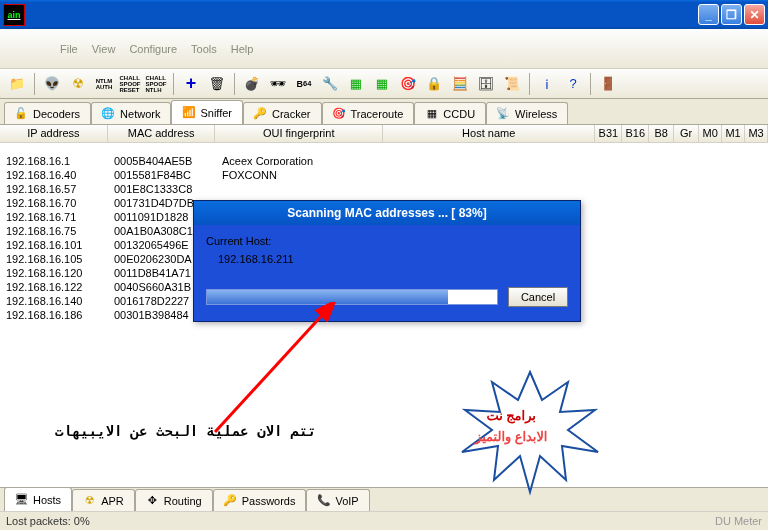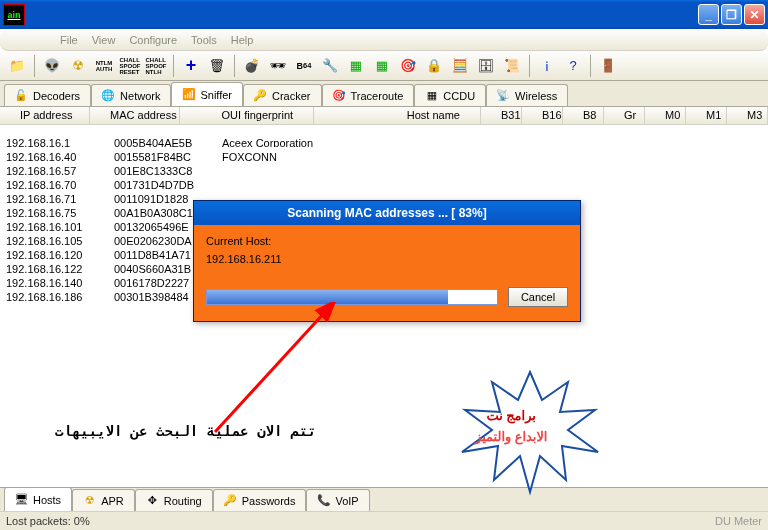--- a/index.html
+++ b/index.html
@@ -4,42 +4,42 @@
 <style>
 * { margin:0; padding:0; box-sizing:border-box; }
 body { font-family:Tahoma,Arial,sans-serif; font-size:11px; background:#fff; width:768px; height:530px; overflow:hidden; position:relative; }
 .titlebar { height:29px; background:linear-gradient(#0a6cde,#0653c3 8%,#0653c3 90%,#034aa6); display:flex; align-items:center; padding:0 3px; color:#fff; }
 .app-icon { width:22px; height:22px; background:#000; border:1px solid #c00; display:flex; align-items:center; justify-content:center;text-decoration:underline; }
 .app-icon span { color:#0f0; font-size:9px; font-weight:bold; }
 .titlespace { flex:1; }
 .winbtns { display:flex; gap:2px; }
 .winbtn { width:21px; height:21px; background:linear-gradient(#7eb1ef,#3a80e0); border:1px solid #fff; border-radius:3px; color:#fff; font-weight:bold; font-size:12px; display:flex; align-items:center; justify-content:center; cursor:default; }
 .winbtn.close { background:linear-gradient(#f5a8a0,#e04d3c); }
-.menubar { height:22px; background:linear-gradient(#fdfdfd,#ece9d8); display:flex; align-items:center; padding-left:60px; gap:14px; color:#8a8d7c; border-bottom:1px solid #d4d0c8;border-radius:8px; }
+.menubar { height:40px; background:linear-gradient(#fdfdfd,#ece9d8); display:flex; align-items:center; padding-left:60px; gap:14px; color:#8a8d7c; border-bottom:1px solid #d4d0c8; }
 .menubar span { cursor:default; }
 .toolbar { height:30px; background:linear-gradient(#fdfdfd,#ece9d8); border-bottom:1px solid #aca899; display:flex; align-items:center; padding:0 6px; gap:4px; }
 .tbtn { width:22px; height:22px; display:flex; align-items:center; justify-content:center; font-size:13px; cursor:default; }
 .tsep { width:1px; height:22px; background:#aca899; margin:0 2px; }
 .tabbar { height:26px; background:#ece9d8; border-bottom:1px solid #aca899; display:flex; align-items:flex-end; padding-left:4px; }
 .tab { height:22px; border:1px solid #aca899; border-bottom:none; background:#f7f5ec; padding:0 10px; display:flex; align-items:center; gap:5px; margin-right:0px; border-radius:3px 3px 0 0; cursor:default; font-size:11px; }
 .tab.active { background:#fff; height:24px; }
 .tab .ic { width:13px; height:13px; display:inline-flex; align-items:center; justify-content:center; }
 .listhead { height:18px; background:linear-gradient(#fdfdfd,#ece9d8); border-bottom:1px solid #d4d0c8; display:flex; }
-.listhead .col { border-right:1px solid #d4d0c8; padding:2px 20px; text-align:right; overflow:hidden; white-space:nowrap; }
+.listhead .col { border-right:1px solid #d4d0c8; padding:2px 2px; text-align:center; overflow:hidden; white-space:nowrap; }
 .listbody { background:#fff; height:350px; overflow:hidden; position:relative; }
 .row { display:flex; height:14px; line-height:14px; }
 .row .cell { padding:11px 6px; overflow:hidden; white-space:nowrap; }
 .botbar { position:absolute; bottom:19px; left:0; right:0; height:24px; background:#ece9d8; border-top:1px solid #aca899; display:flex; align-items:flex-end; padding-left:4px; }
 .status { position:absolute; bottom:0; left:0; right:0; height:19px; background:#ece9d8; border-top:1px solid #d4d0c8; display:flex; align-items:center; padding:0 6px; font-size:11px; color:#333; }
 .status .fill { flex:1; }
-.dialog { position:absolute; left:193px; top:200px; width:388px; background:#f97316; border:1px solid #0a246a; box-shadow:2px 2px 6px rgba(0,0,0,.3); }
+.dialog { position:absolute; left:193px; top:200px; width:388px; background:#1d4ed8; border:1px solid #0a246a; box-shadow:2px 2px 6px rgba(0,0,0,.3); }
 .dlgtitle { height:24px; background:linear-gradient(#0a6cde,#0653c3); color:#fff; font-weight:bold; display:flex; align-items:center; justify-content:center; font-size:12px; }
 .dlgbody { padding:10px 12px 14px 12px; }
 .dlglabel { font-size:11px; margin-bottom:4px; }
-.dlghost { font-size:11px; margin:6px 0 22px 0; }
+.dlghost { font-size:11px; margin:6px 0 22px 12px; }
 .progrow { display:flex; align-items:center; gap:10px; }
 .progress { flex:1; height:16px; border:1px solid #7a96df; background:#fff; position:relative; }
 .progress .bar { position:absolute; left:0; top:0; bottom:0; width:83%; background:linear-gradient(#8ab4f0,#3b72d5); }
 .dlgbtn { width:60px; height:20px; border:1px solid #7a7a7a; background:linear-gradient(#fdfdfd,#e4e1d3); font-size:11px; cursor:default; }
 .arrow { position:absolute; left:205px; top:302px; pointer-events:none; }
 .ann1 { position:absolute; left:55px; top:422px; direction:rtl; font-family:Liberation Mono, monospace; font-size:14px; font-weight:bold; text-align:center; line-height:1.5; }
 .star { position:absolute; left:450px; top:362px; }
 .starlabel { position:absolute; left:475px; top:406px; direction:rtl; text-align:center; font-family:Tahoma; font-weight:bold; font-size:13px; line-height:1.6; }
 .starlabel .t1 { color:#c00; }
 .starlabel .t2 { color:#ef4444; }

